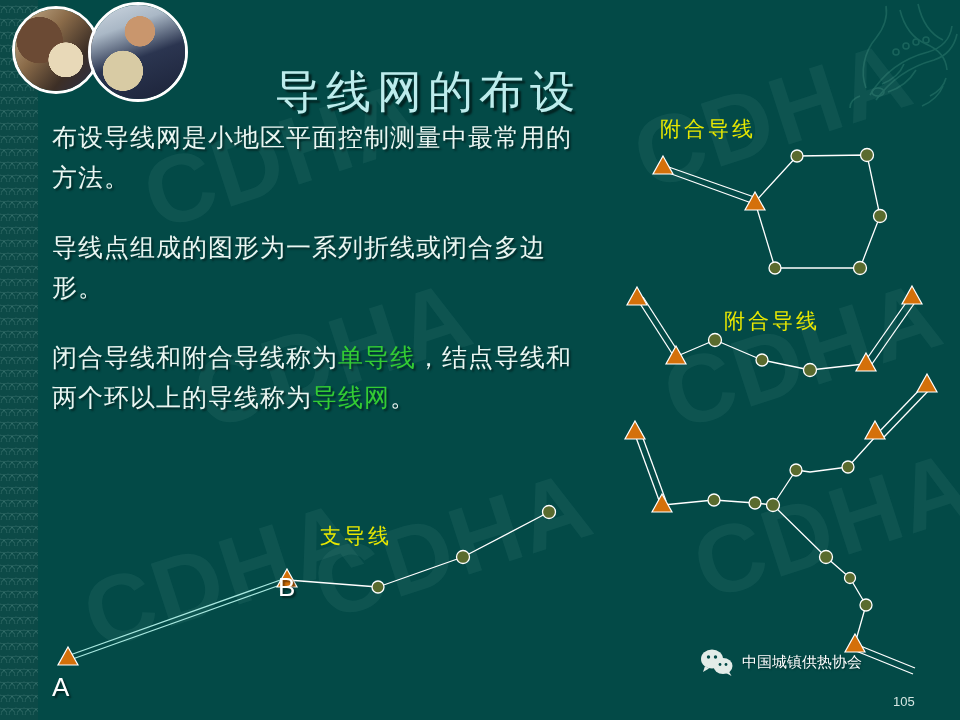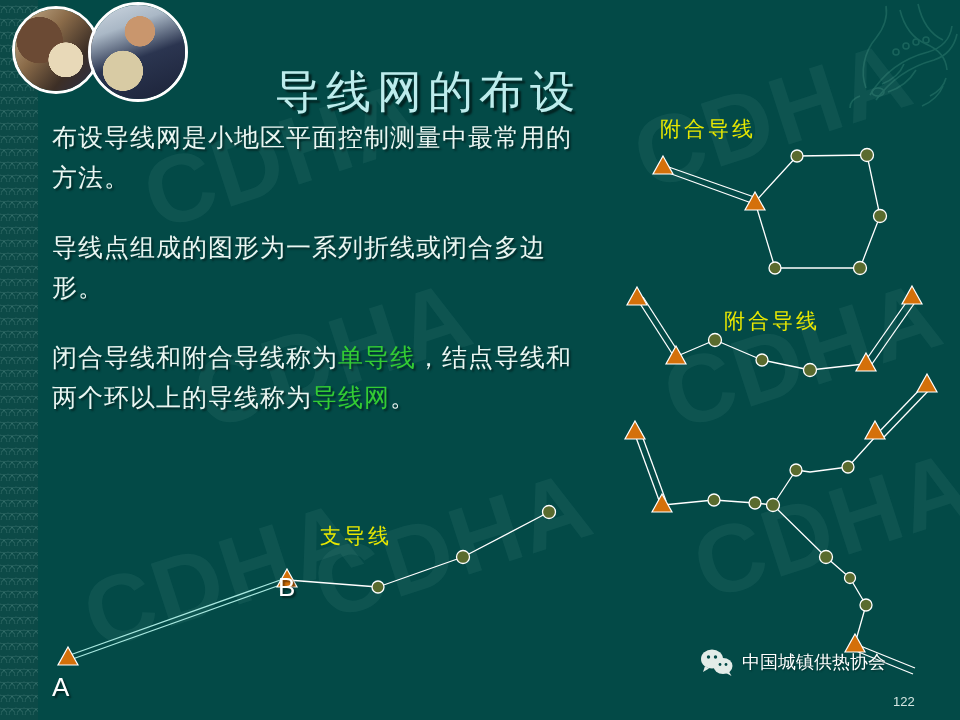--- a/index.html
+++ b/index.html
@@ -101,21 +101,21 @@
     font-family:"Liberation Sans",sans-serif;
   }
 
   
   .footer{
     position:absolute;left:700px;top:648px;
     display:flex;align-items:center;gap:8px;
   }
   .wechat-icon{width:34px;height:28px;flex:0 0 auto;}
   .footer-text{
-    color:#ffffff;font-size:18px;letter-spacing:0px;white-space:nowrap;
+    color:#ffffff;font-size:15px;letter-spacing:0px;white-space:nowrap;
     text-shadow:1px 1px 2px rgba(0,0,0,.4);
     font-family:Liberation Sans, sans-serif;
   }
   .pagenum{
     position:absolute;left:893px;top:694px;
     color:#d6e6e2;font-size:13px;
     font-family:"Liberation Sans",sans-serif;
   }
 </style>
 </head>
@@ -265,15 +265,15 @@
       <circle cx="8.5" cy="9" r="1.7" fill="#034a47"></circle>
       <circle cx="15.5" cy="9" r="1.7" fill="#034a47"></circle>
       <ellipse cx="23" cy="18" rx="9.5" ry="8" fill="#e3ece8"></ellipse>
       <path d="M29 23.5 L31.5 28 L26 25 Z" fill="#e3ece8"></path>
       <circle cx="20" cy="16.5" r="1.4" fill="#034a47"></circle>
       <circle cx="26" cy="16.5" r="1.4" fill="#034a47"></circle>
     </svg>
     <span class="footer-text">中国城镇供热协会</span>
   </div>
 
-  <div class="pagenum">122</div>
+  <div class="pagenum">105</div>
 
 </div>
 
 </body></html>

